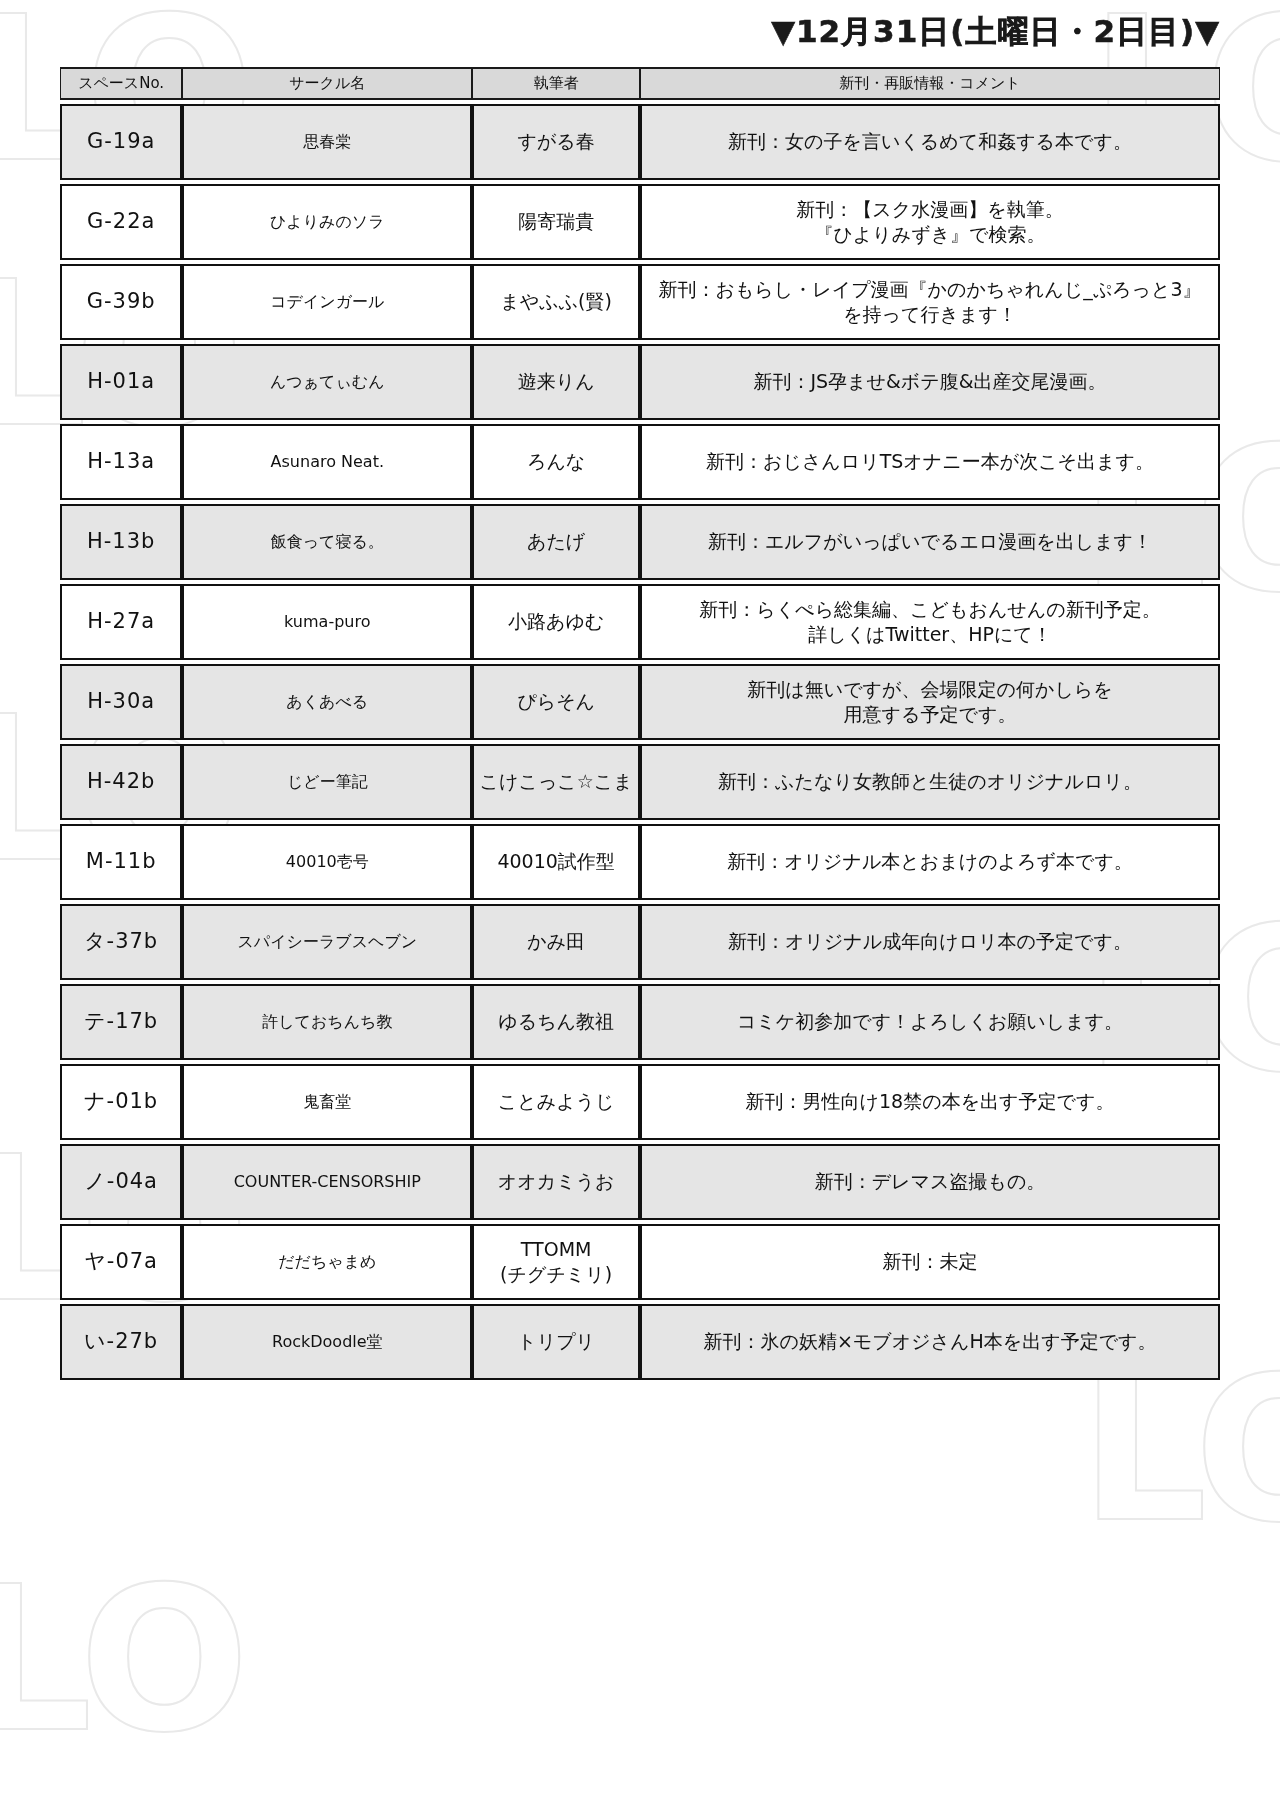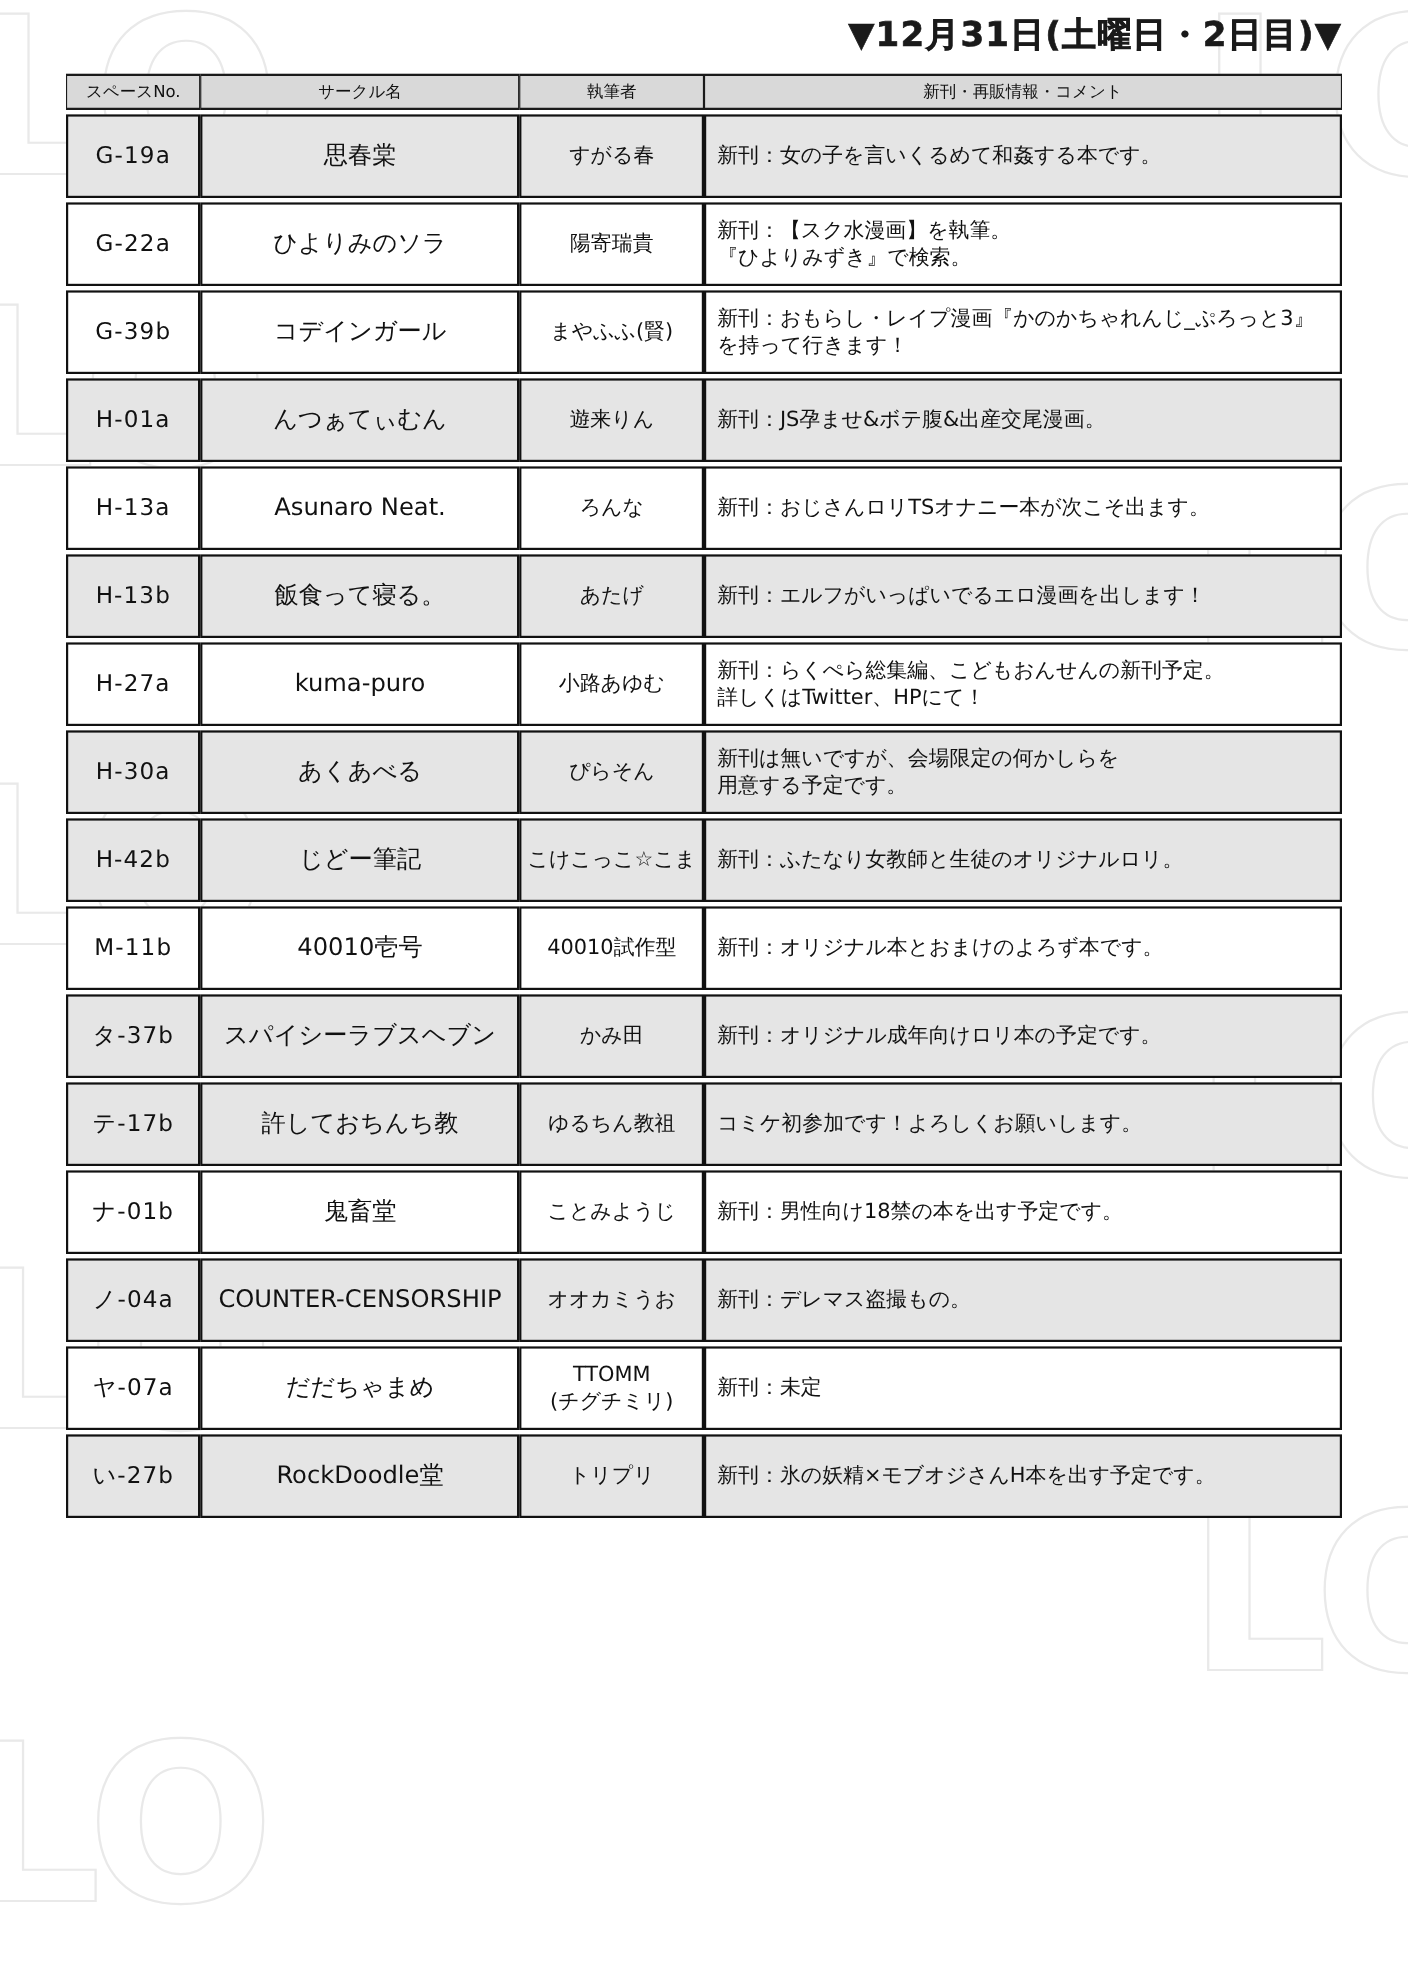--- a/index.html
+++ b/index.html
@@ -92,31 +92,31 @@
     text-align: center;
     color: #111;
     font-size: 19px;
     line-height: 1.32;
   }
   td.space-no {
     font-size: 21px;
     letter-spacing: 1px;
   }
   td.circle-name {
-    font-size: 22px;
+    font-size: 16px;
     padding: 0 8px;
   }
   td.author {
     font-size: 19px;
     padding: 0 4px;
   }
   td.info {
     font-size: 19px;
     padding: 0 10px;
-    text-align: left;
+    text-align: center;
   }
   td .line { display: block; }
 </style>
 </head>
 <body>
 
 <div class="bg-deco">
   <span style="left:-30px; top:-10px; font-size:200px;">LO</span>
   <span style="left:1090px; top:-10px; font-size:200px;">LO</span>
   <span style="left:-40px; top:255px; font-size:200px;">LO</span>

